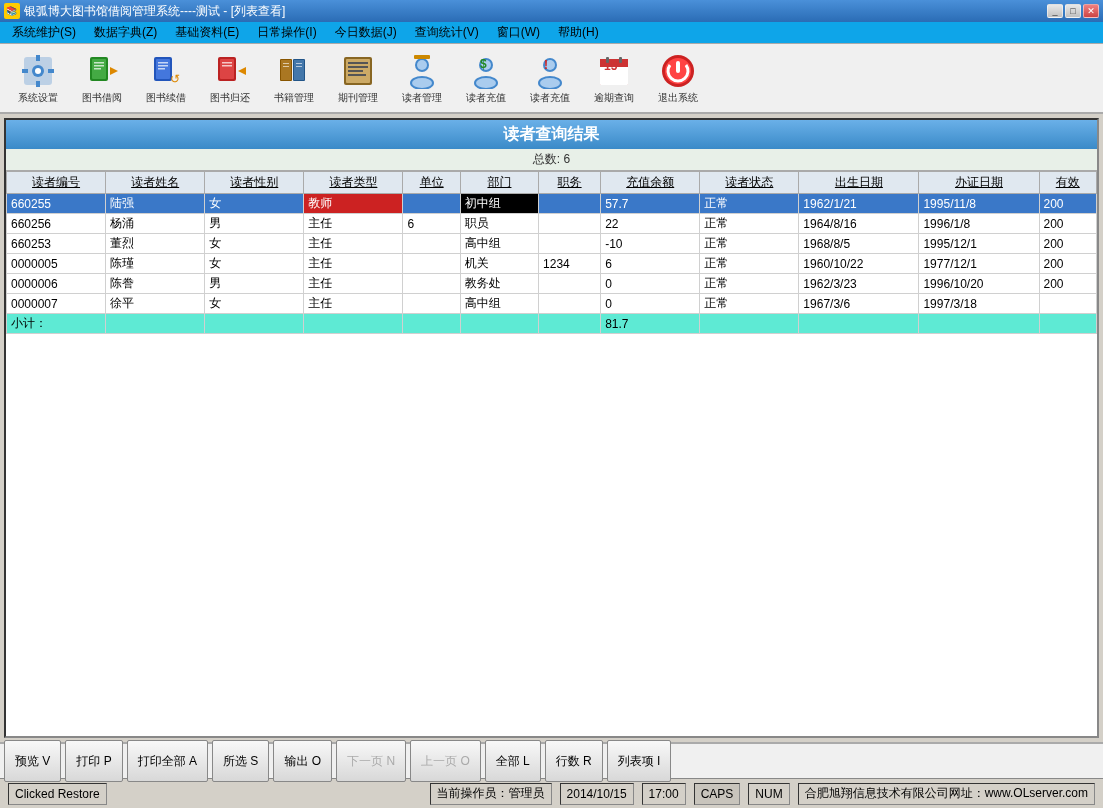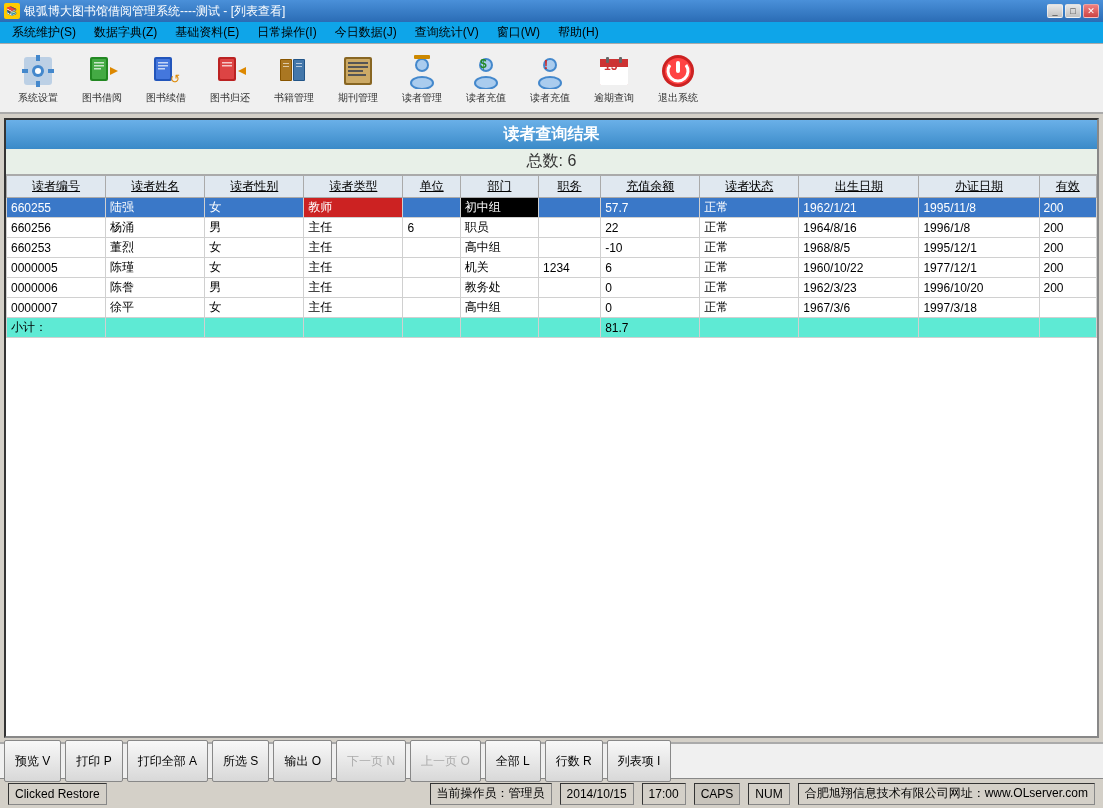--- a/index.html
+++ b/index.html
@@ -92,21 +92,21 @@
       font-size: 16px;
       font-weight: bold;
       padding: 4px 12px;
       text-align: center;
     }
 
     
     .total-row {
       background: #e8f0e8;
       padding: 2px 24px;
-      font-size: 16px;
+      font-size: 12px;
       color: #333;
       text-align: center;
     }
 
     
     .data-table-container {
       flex: 1;
       overflow: auto;
       border-top: 1px solid #aaa;
     }

